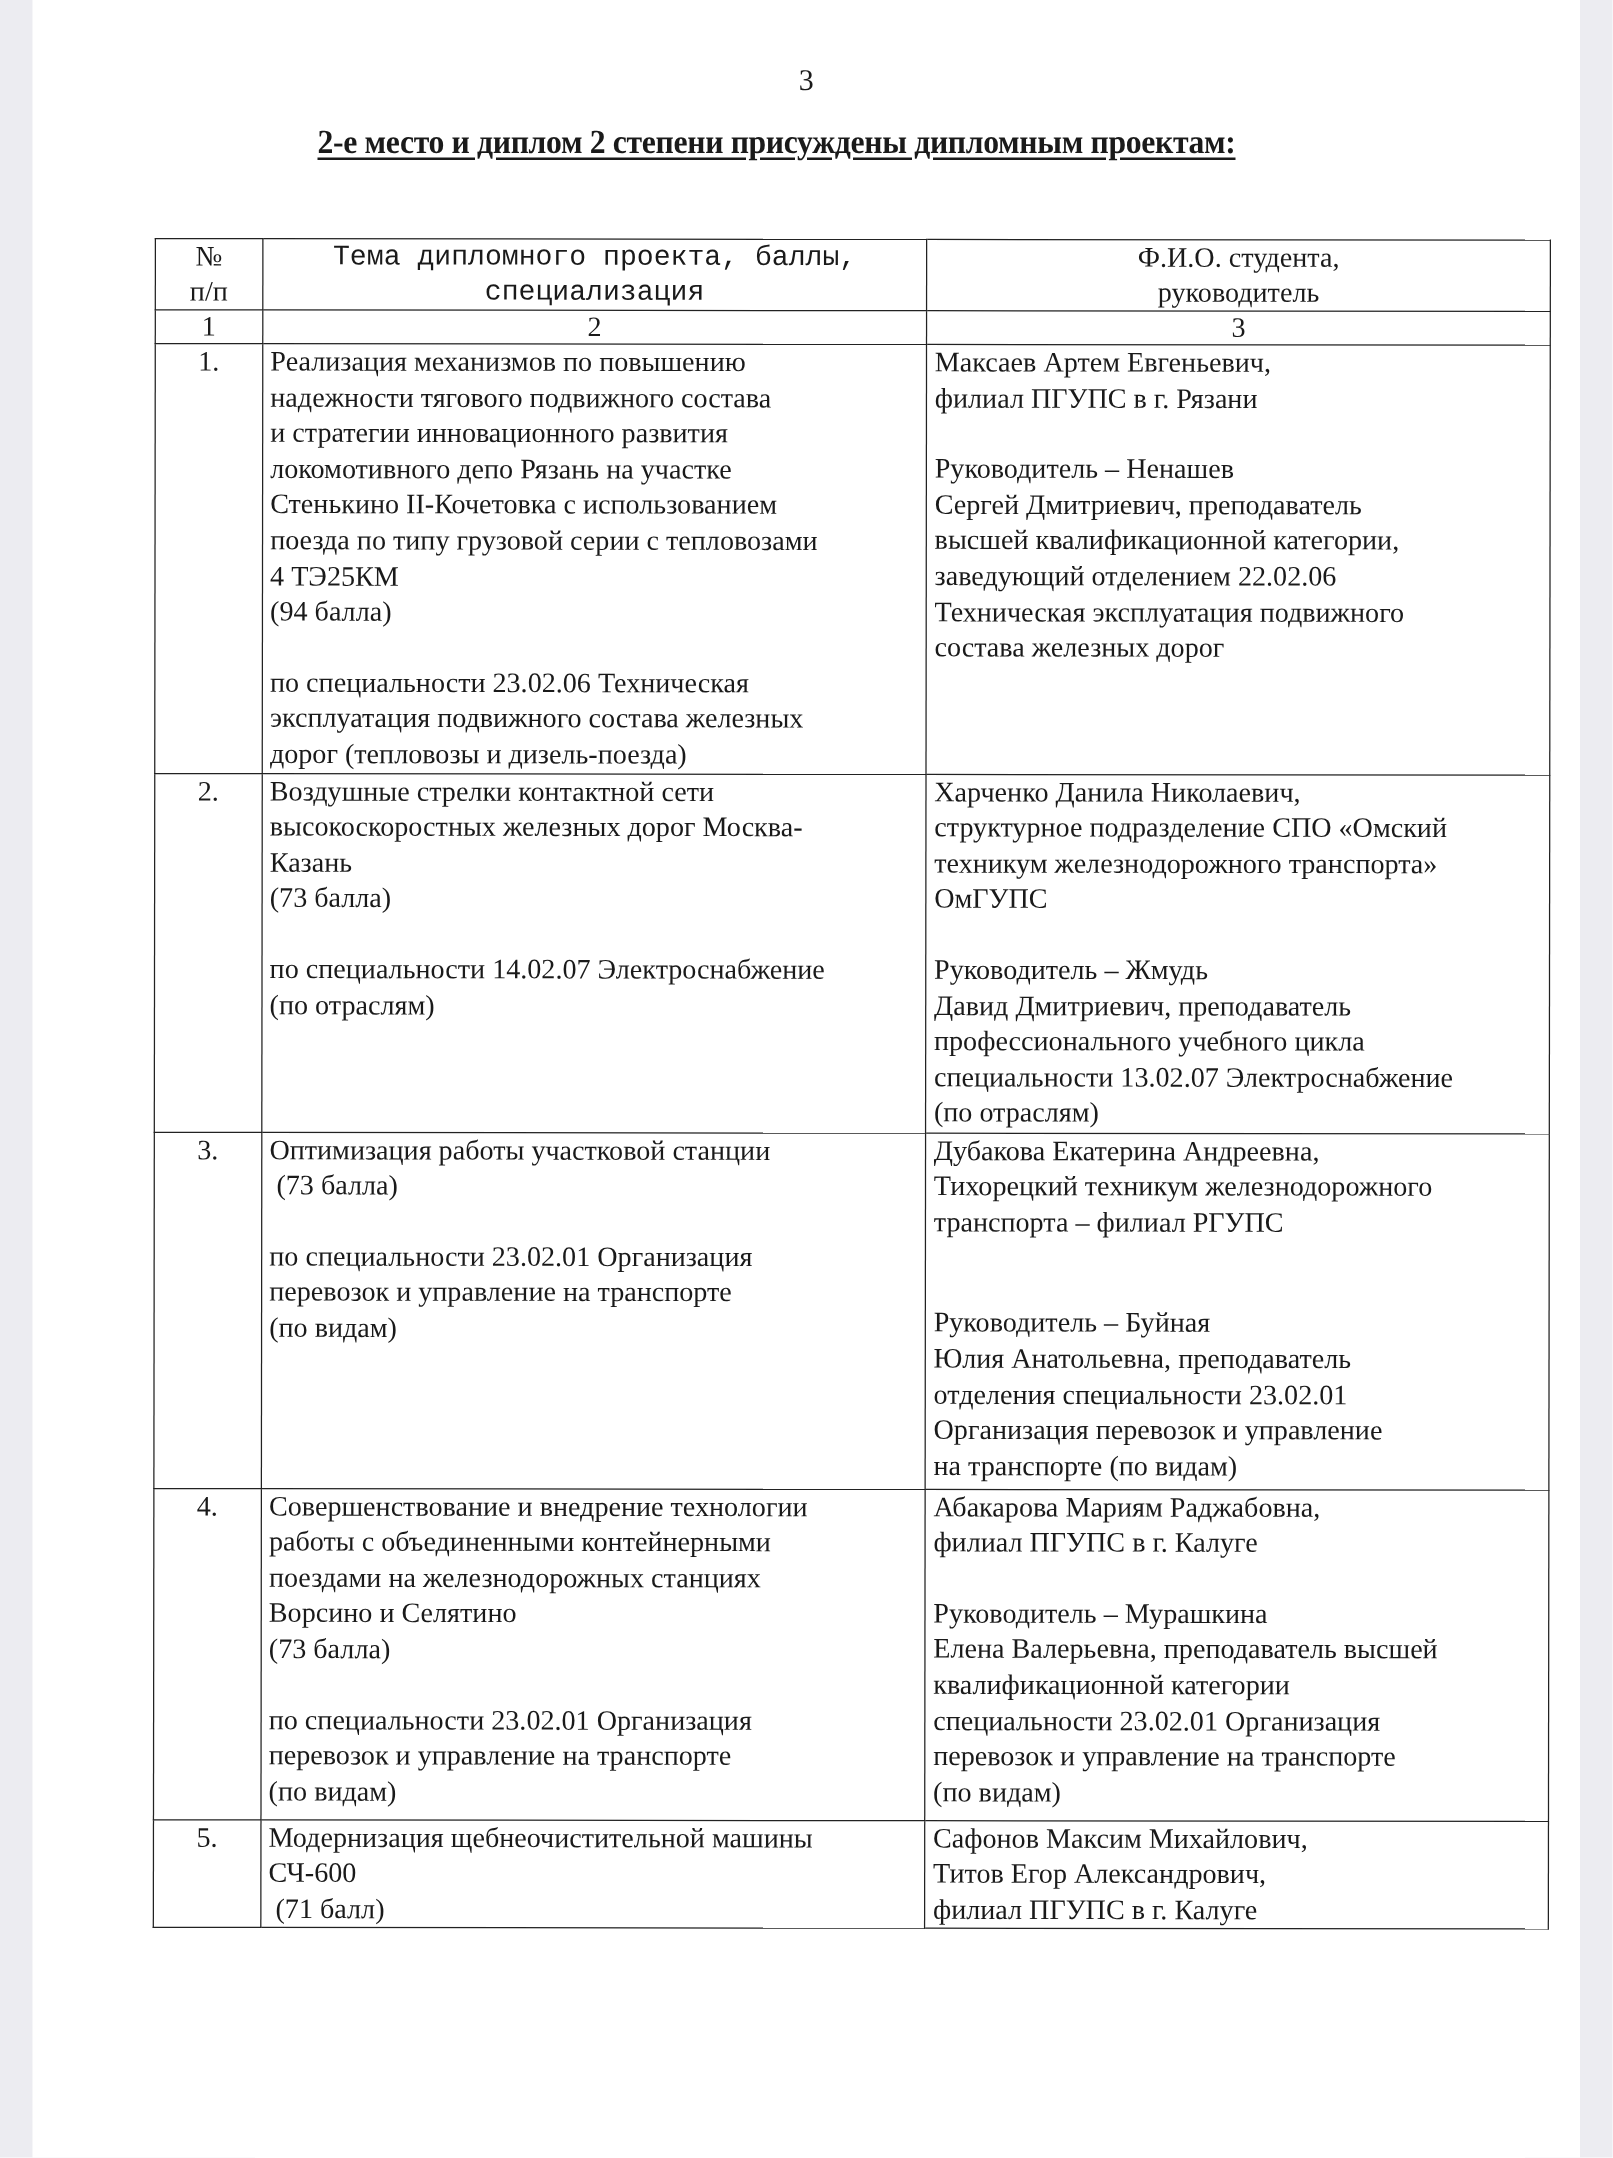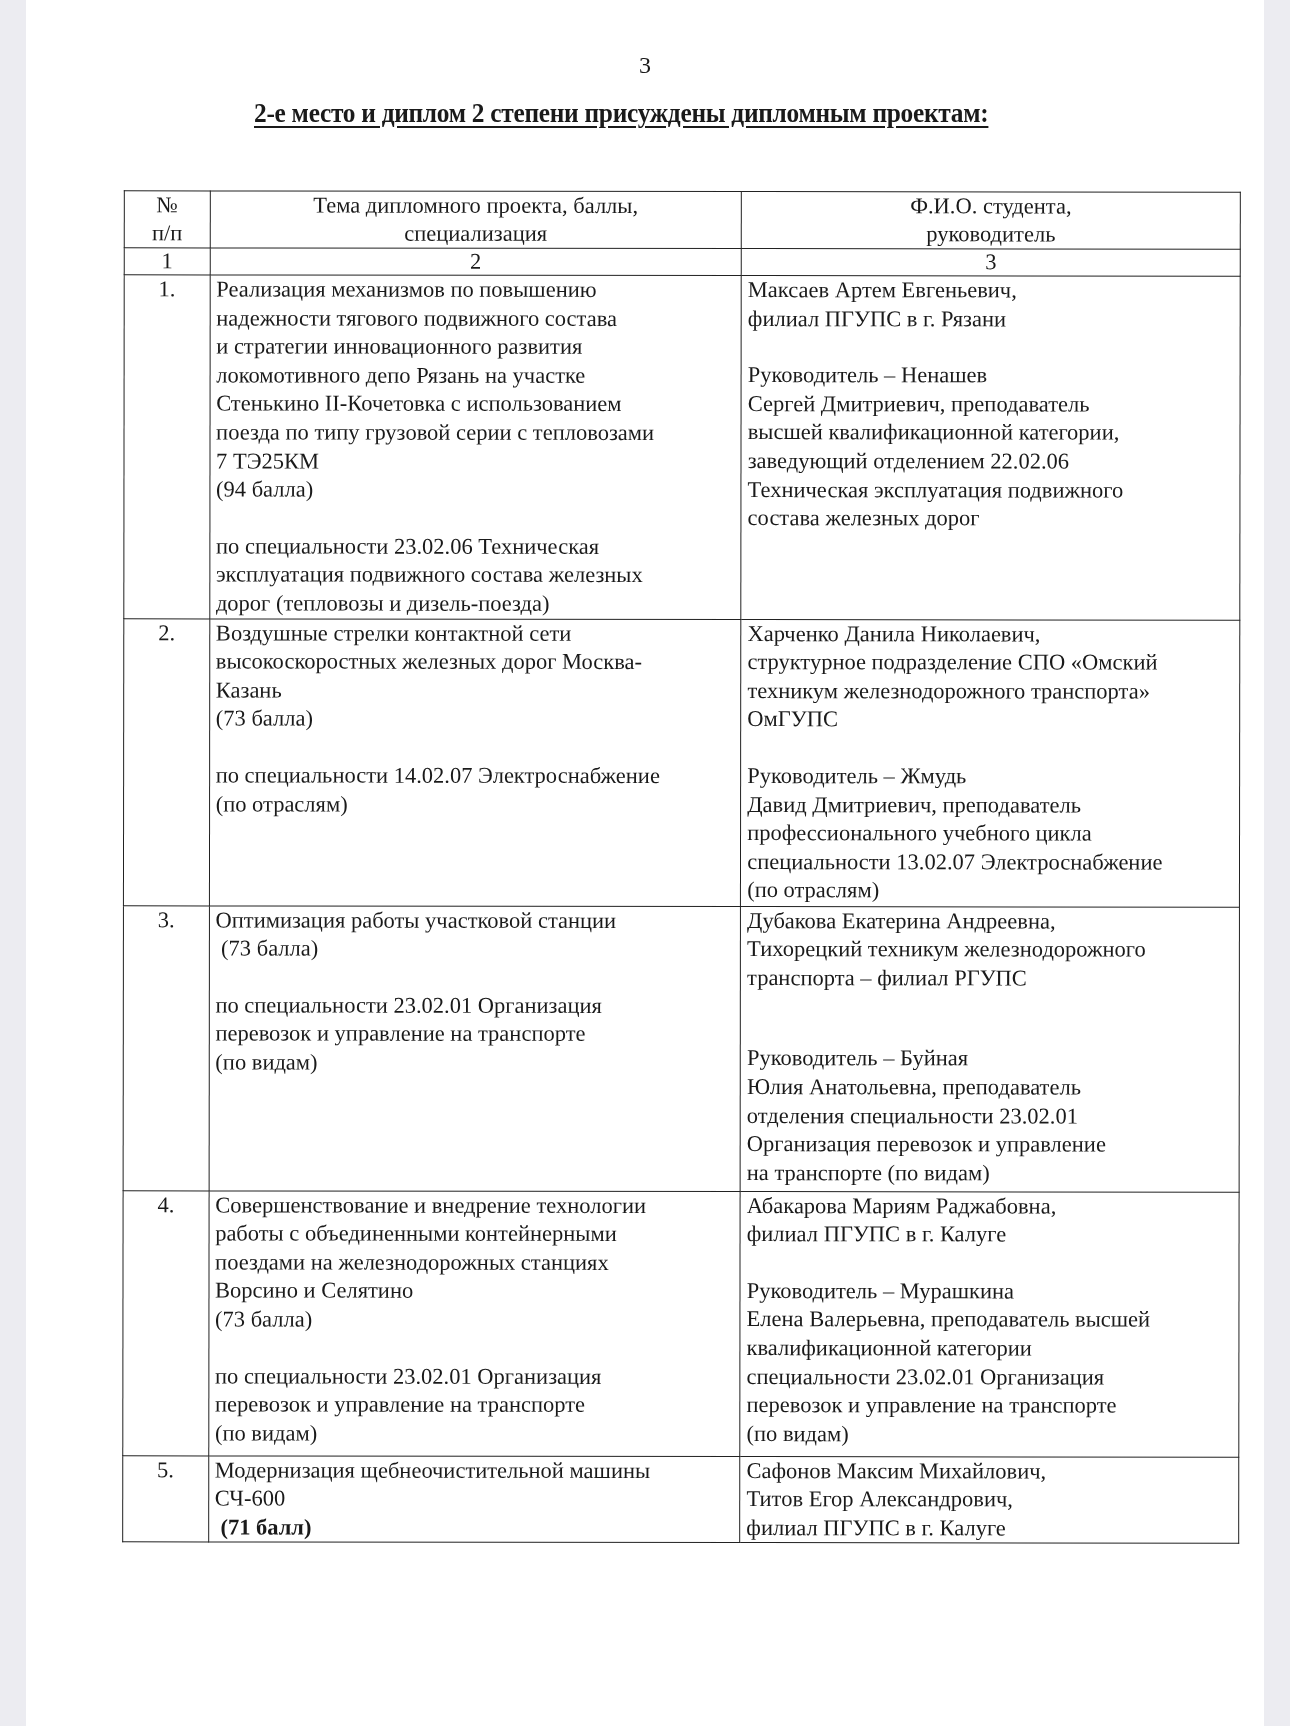--- a/index.html
+++ b/index.html
@@ -34,21 +34,21 @@
       font-size: 22.5px; line-height: 28.6px;
       transform: rotate(0.07deg);
     }
     table.awards td, table.awards th {
       border: 1.6px solid #222;
       vertical-align: top;
       padding: 0 6px;
       font-weight: normal;
     }
     .col-num { width: 68px; text-align: center; }
-    .col-topic { width: 490px; }
+    .col-topic { width: 490px; font-family: Liberation Mono, monospace; }
     .col-student { width: 459px; }
     th.hdr { text-align: center; line-height: 28px; padding-top: 2px; }
     tr.colnums td { text-align: center; line-height: 26px; }
     td.num { text-align: center; }
     .block { white-space: pre-line; }
     .gap { height: 28px; }
     tr.r1 td { height: 342px; }
     tr.r2 td { height: 286px; }
     tr.r3 td { height: 284px; }
     tr.r4 td { height: 264px; }
@@ -81,21 +81,21 @@
 
       <tr class="r1">
         <td class="num">1.</td>
         <td>
           <div class="block">Реализация механизмов по повышению
 надежности тягового подвижного состава
 и стратегии инновационного развития
 локомотивного депо Рязань на участке
 Стенькино II-Кочетовка с использованием
 поезда по типу грузовой серии с тепловозами
-7 ТЭ25КМ</div>
+4 ТЭ25КМ</div>
           <div class="block">(94 балла)</div>
           <div class="gap"></div>
           <div class="block">по специальности 23.02.06 Техническая
 эксплуатация подвижного состава железных
 дорог (тепловозы и дизель-поезда)</div>
         </td>
         <td>
           <div class="block">Максаев Артем Евгеньевич,
 филиал ПГУПС в г. Рязани</div>
           <div class="gap"></div>
@@ -180,21 +180,21 @@
 перевозок и управление на транспорте
 (по видам)</div>
         </td>
       </tr>
 
       <tr class="r5">
         <td class="num">5.</td>
         <td>
           <div class="block">Модернизация щебнеочистительной машины
 СЧ-600</div>
-          <div class="block" style="white-space:pre;font-weight:bold;"> (71 балл)</div>
+          <div class="block" style="white-space:pre;"> (71 балл)</div>
         </td>
         <td>
           <div class="block">Сафонов Максим Михайлович,
 Титов Егор Александрович,
 филиал ПГУПС в г. Калуге</div>
         </td>
       </tr>
     </tbody>
   </table>
 </div>

